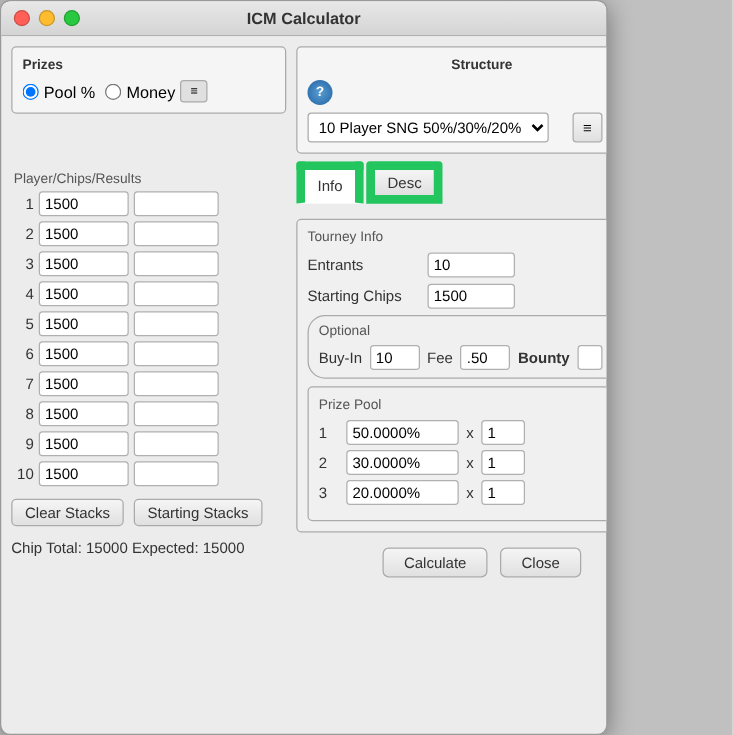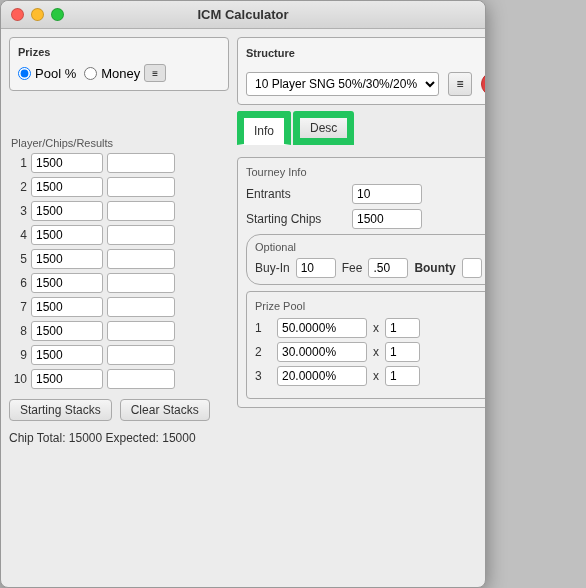--- a/index.html
+++ b/index.html
@@ -179,27 +179,28 @@
     }
     .structure-section {
       border: 1px solid #aaa;
       border-radius: 4px;
       padding: 8px;
       background: #f5f5f5;
     }
     .structure-header {
       display: flex;
       align-items: center;
-      justify-content: space-between;
+      justify-content: flex-start;
       margin-bottom: 6px;
+      flex-direction: column;
     }
     .structure-row {
       display: flex;
       align-items: center;
-      gap: 9px;
+      gap: 19px;
     }
     .structure-select {
       flex: 1;
       height: 24px;
       border: 1px solid #aaa;
       border-radius: 3px;
       background: white;
       font-size: 12px;
       padding: 0 4px;
     }
@@ -267,21 +268,21 @@
       background: #f0f0f0;
     }
     .tourney-label {
       font-size: 11px;
       color: #555;
       margin-bottom: 6px;
     }
     .field-row {
       display: flex;
       align-items: center;
-      gap: 16px;
+      gap: 6px;
       margin-bottom: 5px;
     }
     .field-label {
       font-size: 12px;
       color: #333;
       width: 90px;
     }
     .field-input {
       width: 70px;
       height: 20px;
@@ -466,22 +467,22 @@
           <input class="player-result-input" type="text" value="" style="">
         </div>
         <div class="player-row">
           <span class="player-num">10</span>
           <input class="player-chip-input" type="text" value="1500" style="">
           <input class="player-result-input" type="text" value="" style="">
         </div>
       </div>
 
       <div class="bottom-buttons">
+        <button class="mac-btn">Clear Stacks</button>
         <button class="mac-btn">Starting Stacks</button>
-        <button class="mac-btn">Clear Stacks</button>
       </div>
 
       <div class="chip-total">Chip Total: 15000 Expected: 15000</div>
 
     </div>
 
     <div class="right-panel">
 
       <div class="structure-section">
         <div class="structure-header">
@@ -543,16 +544,20 @@
           </div>
           <div class="prize-row">
             <span class="prize-num">3</span>
             <input class="prize-pct" type="text" value="20.0000%" style="">
             <span class="prize-x">x</span>
             <input class="prize-mult" type="text" value="1" style="">
           </div>
         </div>
       </div>
 
+      <div class="action-row">
+        <button class="calc-btn">Calculate</button>
+        <button class="calc-btn">Close</button>
+      </div>
 
     </div>
   </div>
 </div>
 
 </body></html>

